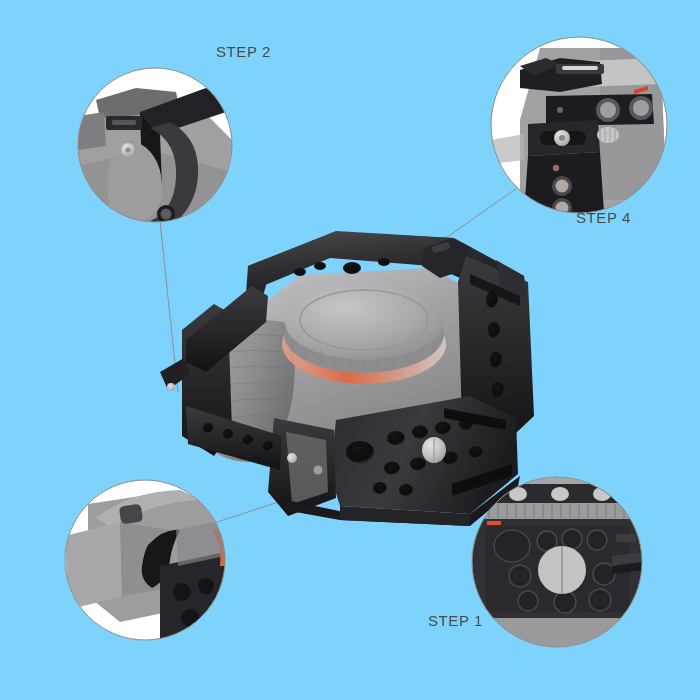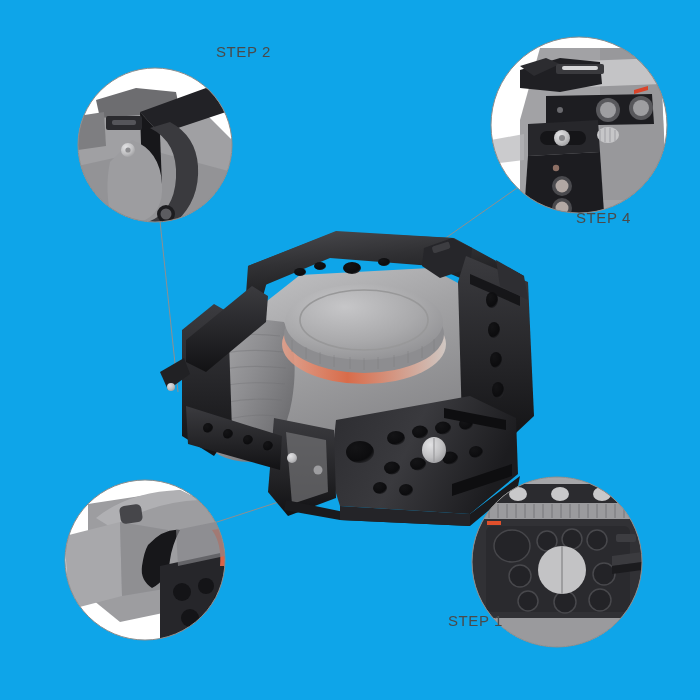--- a/index.html
+++ b/index.html
@@ -28,26 +28,26 @@
     position: absolute;
     font-family: "Liberation Sans", sans-serif;
     font-size: 15px;
     letter-spacing: 0.6px;
     color: #4a4a4a;
     white-space: nowrap;
     user-select: none;
   }
   #label-step2 { left: 216px; top: 43px; }
   #label-step3 { left: 576px; top: 209px; }
-  #label-step1 { left: 428px; top: 612px; margin-left: 20px; }
+  #label-step1 { left: 428px; top: 612px; }
 </style>
 </head>
 <body>
 
-<div id="stage" style="background: #0ea5e9; text-decoration: underline;">
+<div id="stage" style="background: #7dd3fc; text-decoration: underline;">
 
   <svg id="scene" viewBox="0 0 700 700">
     <defs>
 
       <linearGradient id="gCageTop" x1="0" y1="0" x2="0.4" y2="1">
         <stop offset="0%" stop-color="#4c4c50"></stop>
         <stop offset="45%" stop-color="#313134"></stop>
         <stop offset="100%" stop-color="#18181a"></stop>
       </linearGradient>
       <linearGradient id="gCageSide" x1="0" y1="0" x2="0" y2="1">

